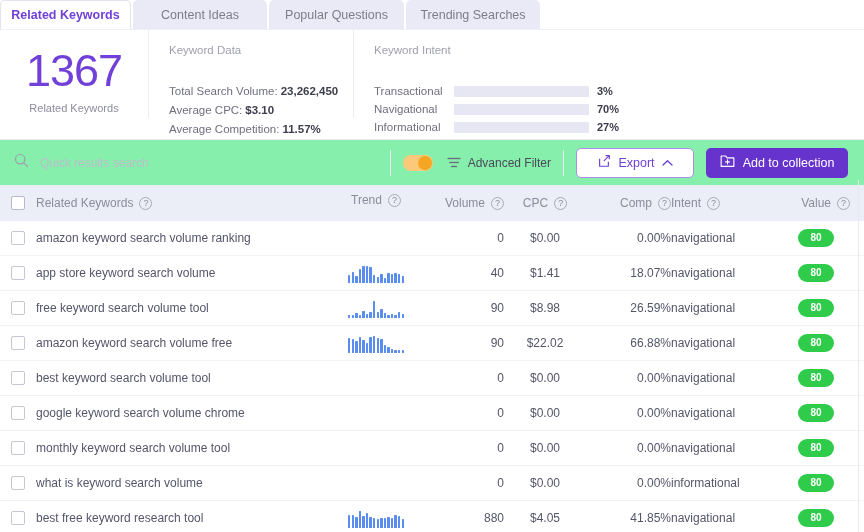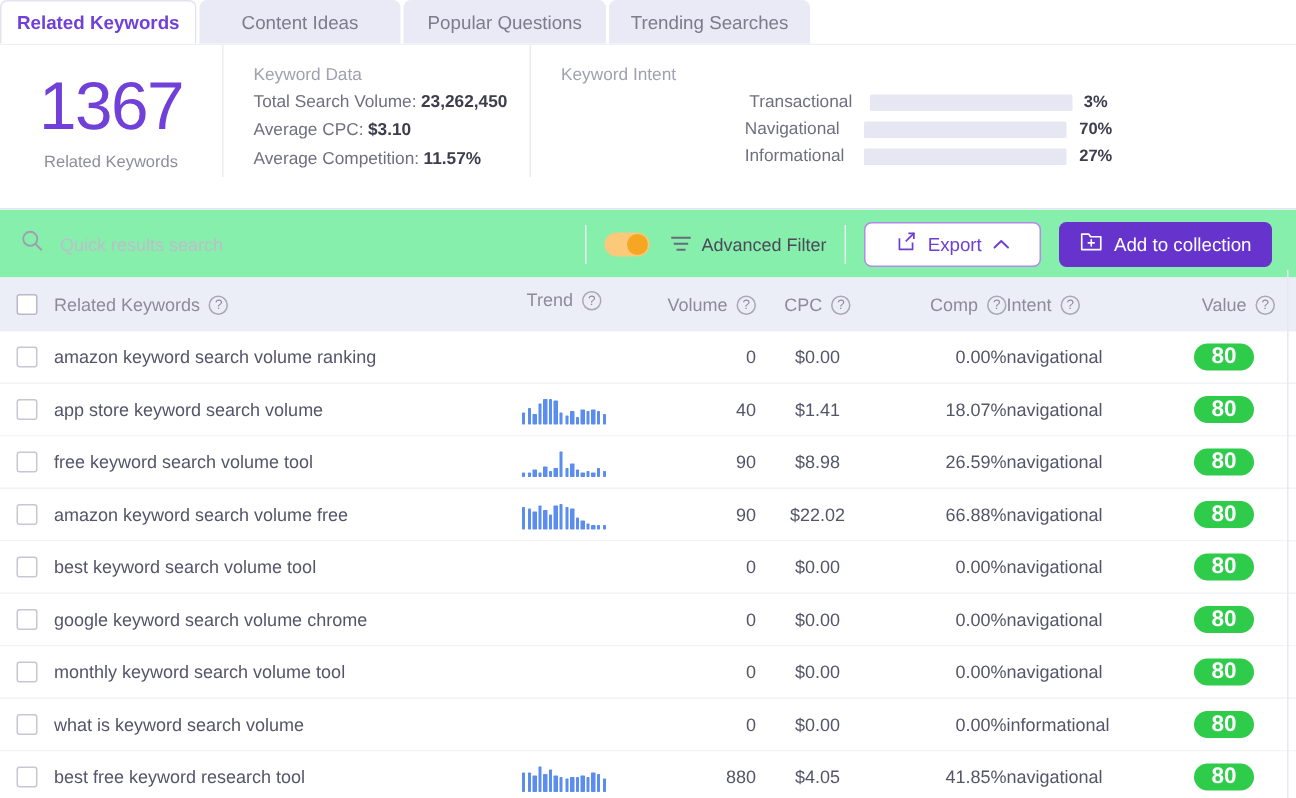--- a/index.html
+++ b/index.html
@@ -78,37 +78,36 @@
   .sum-block {
     padding: 14px 0 0 20px;
     border-left: 1px solid #ececf4;
     height: 88px;
   }
   .sum-block.kd { width: 205px; }
   .sum-block.ki { flex: 1; }
   .sum-title {
     font-size: 11.5px;
     color: #a0a0b0;
-    margin-bottom: 6px;
+    margin-bottom: 29px;
   }
   .kd-row {
     font-size: 11.5px;
     color: #6f6f80;
     margin-bottom: 7px;
     white-space: nowrap;
   }
   .kd-row b { color: #3d3d4d; font-weight: bold; margin-left: 3px; }
 
   .ki-row {
     display: flex;
     align-items: center;
     margin-bottom: 6px;
     font-size: 11.5px;
     color: #6f6f80;
-    justify-content: center;
   }
   .ki-name { width: 78px; white-space: nowrap; }
   .ki-track {
     width: 135px; height: 11px;
     background: #e6e7f2;
     border-radius: 1px;
     overflow: hidden;
     margin: 0 8px 0 2px;
   }
   .ki-fill { height: 100%; }
@@ -220,21 +219,21 @@
     width: 14px; height: 14px;
     border: 1px solid #c6c6d4;
     border-radius: 2px;
     background: #fff;
   }
   .thead .cbox { border-color: #b9b9cb; }
 
   .badge {
     background: #2ecc4a;
     color: #fff;
-    font-size: 15px;
+    font-size: 10px;
     font-weight: bold;
     border-radius: 9px;
     padding: 2px 12px;
     line-height: 14px;
   }
   .spark { display: flex; align-items: flex-end; gap: 1.2px; height: 18px; }
   .spark i { width: 2.4px; background: #5b8def; display: block; border-radius: 0.5px; }
 
   .tbody { height: 310px; overflow: hidden; position: relative; }
   .vline { position: absolute; right: 5px; top: 180px; width: 1px; height: 352px; background: #e8e8f0; }

